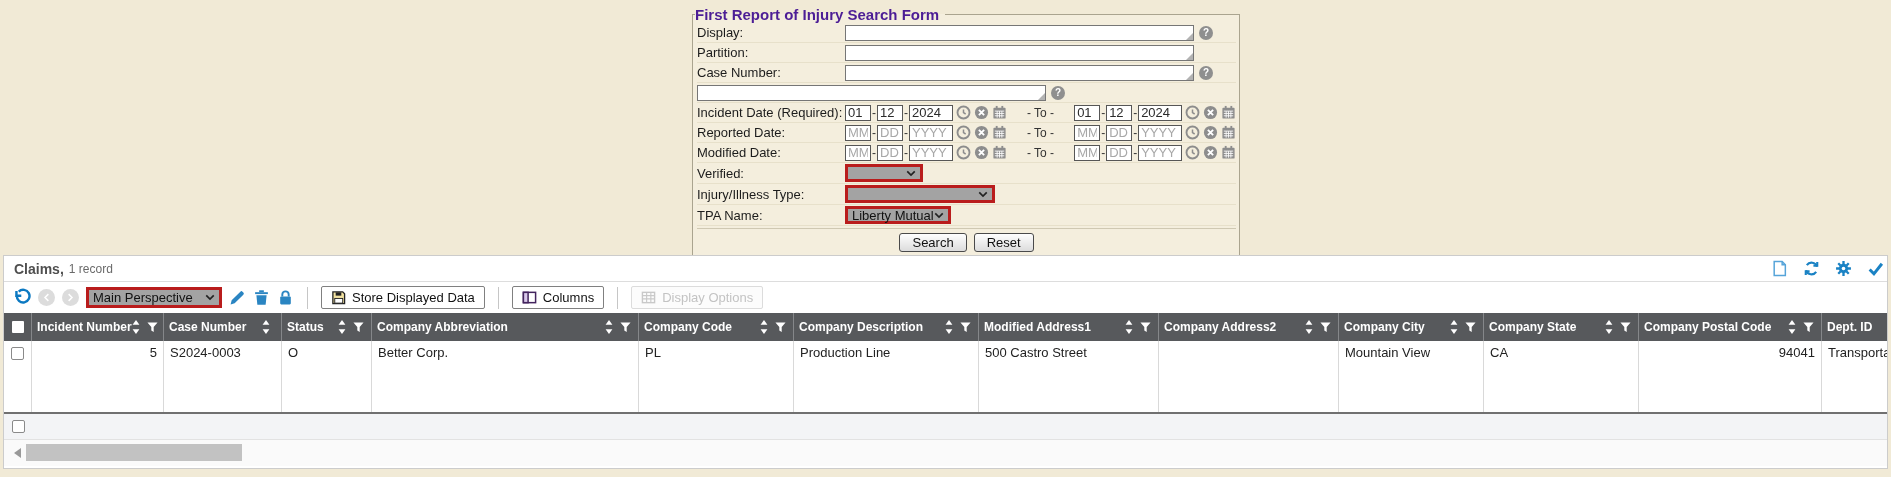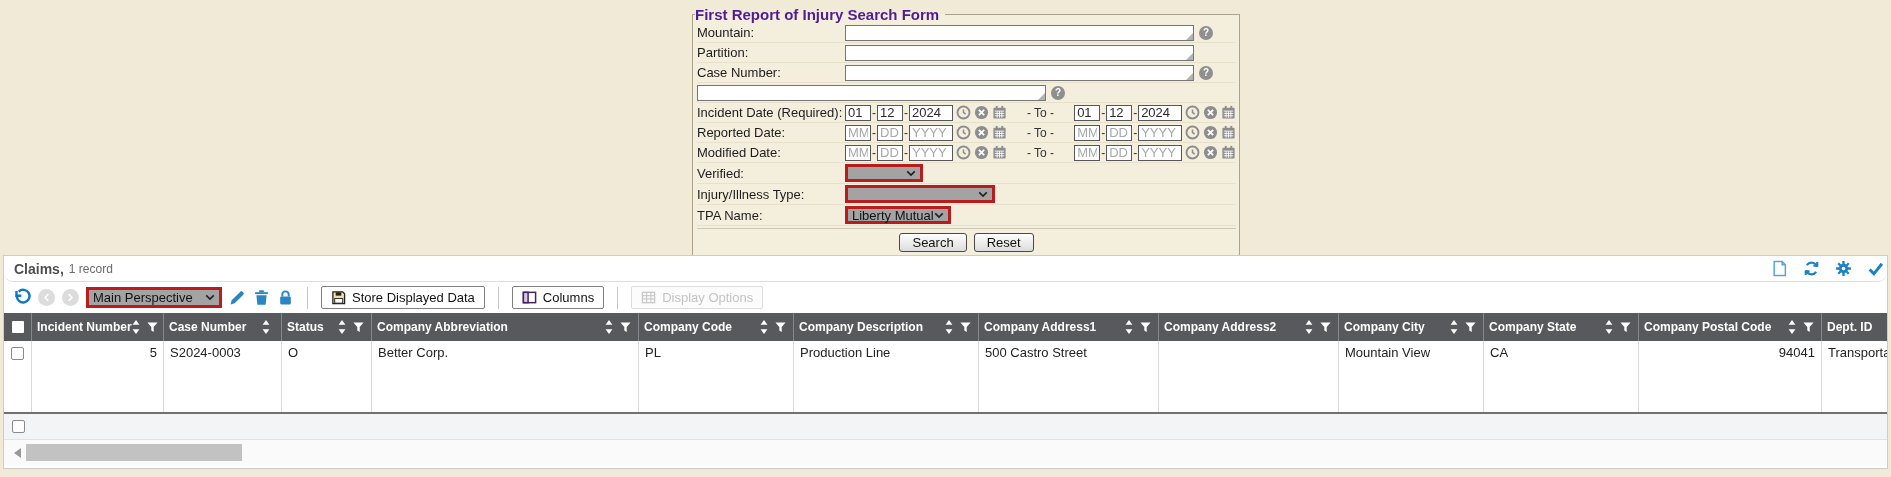--- a/index.html
+++ b/index.html
@@ -24,21 +24,21 @@
   .dicon { width: 15px; height: 15px; color: #8d8d8d; margin-left: 3px; flex: none; }
   .tosep { margin: 0 20px; font-size: 12px; color: #333; white-space: nowrap; }
   .fselect { display: inline-flex; align-items: center; justify-content: space-between; background: #a3a3a3; border: 3px solid #b91c1c; border-radius: 0; height: 18px; padding: 0 4px; font-size: 13px; color: #111; }
   .selchev { width: 10px; height: 7px; color: #222; flex: none; }
   .w-verified { width: 78px; } .w-injury { width: 150px; } .w-tpa { width: 106px; }
   .fbuttons { border-top: 1px solid #cfc8b2; margin-top: 2px; padding: 4px 0 5px; display: flex; justify-content: center; gap: 7px; }
   .btn { background: linear-gradient(#fefefe, #dcdcdc); border: 1px solid #4a4a4a; border-radius: 3px; font: 13px "Liberation Sans", sans-serif; padding: 1px 12px; color: #111; }
 
   
   .panel { position: absolute; left: 3px; top: 255px; width: 1885px; height: 214px; background: #fff; border: 1px solid #ccc; overflow: hidden; }
-  .ptitle-row { height: 26px; display: flex; align-items: center; padding: 0 10px; border-bottom: 1px solid #ddd; border-radius: 9px; }
+  .ptitle-row { height: 26px; display: flex; align-items: center; padding: 0 10px; border-bottom: 1px solid #ddd; }
   .ptitle { font-weight: bold; font-size: 14px; color: #4f4f4f; }
   .pcount { font-size: 12px; color: #6a6a6a; margin-left: 5px; }
   .pticons { margin-left: auto; display: flex; gap: 15px; align-items: center; margin-right: -7px; }
   .picon { width: 17px; height: 17px; color: #1a82c4; }
   .picon.file { color: #56a4d9; }
 
   .toolbar { height: 31px; display: flex; align-items: center; padding: 0 8px; gap: 7px; }
   .undoic { width: 19px; height: 19px; color: #0c79c2; }
   .navcirc { width: 17px; height: 17px; border-radius: 50%; background: #dcdcdc; display: inline-flex; align-items: center; justify-content: center; color: #fff; flex: none; }
   .navcirc svg { width: 9px; height: 7px; }
@@ -149,21 +149,21 @@
   <symbol id="i-sort" viewBox="0 0 8 14">
       <path d="M4 0l3.4 4.8H0.6z" fill="currentColor"></path>
       <path d="M4 14L0.6 9.2h6.8z" fill="currentColor"></path>
     </symbol>
 </svg>
 
 <fieldset class="sform">
   <legend>First Report of Injury Search Form</legend>
 
   <div class="frow">
-    <div class="flabel">Mountain:</div>
+    <div class="flabel">Display:</div>
     <div class="fctrl">
       <span class="ti-wrap"><input class="ti" value="" style=""></span>
       <span class="help">?</span>
     </div>
   </div>
 
   <div class="frow">
     <div class="flabel">Partition:</div>
     <div class="fctrl">
       <span class="ti-wrap"><input class="ti" value="" style=""></span>
@@ -457,21 +457,21 @@
     <div class="hcell w5">
       <span class="hlabel">Company Description</span>
       <svg class="sorticon">
           <use href="#i-sort"></use>
         </svg>
       <svg class="funnelicon">
           <use href="#i-funnel"></use>
         </svg>
     </div>
     <div class="hcell w6">
-      <span class="hlabel">Company Address1</span>
+      <span class="hlabel">Modified Address1</span>
       <svg class="sorticon">
           <use href="#i-sort"></use>
         </svg>
       <svg class="funnelicon">
           <use href="#i-funnel"></use>
         </svg>
     </div>
     <div class="hcell w7">
       <span class="hlabel">Company Address2</span>
       <svg class="sorticon">

